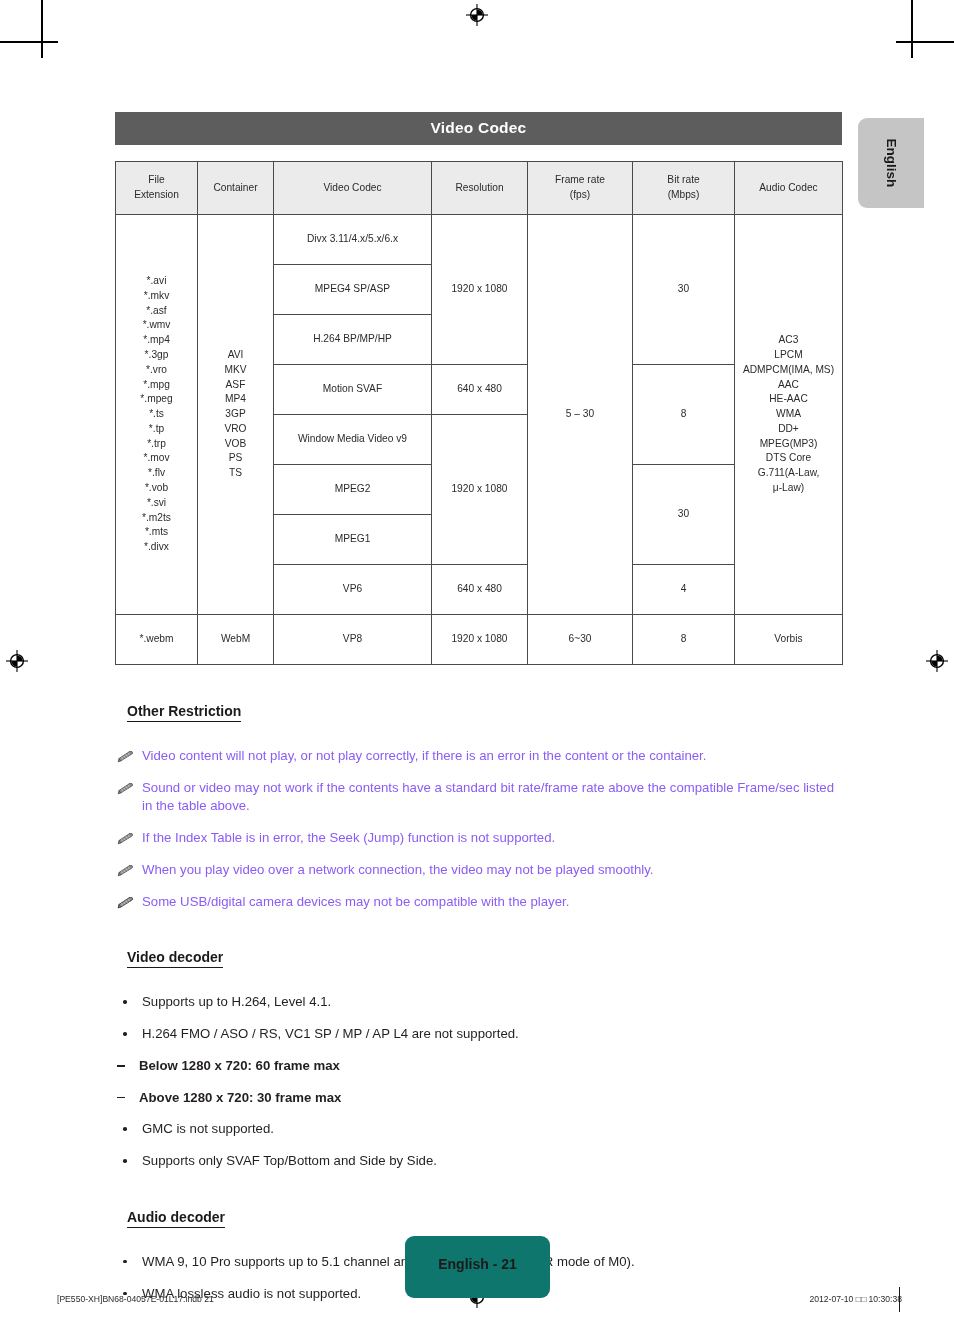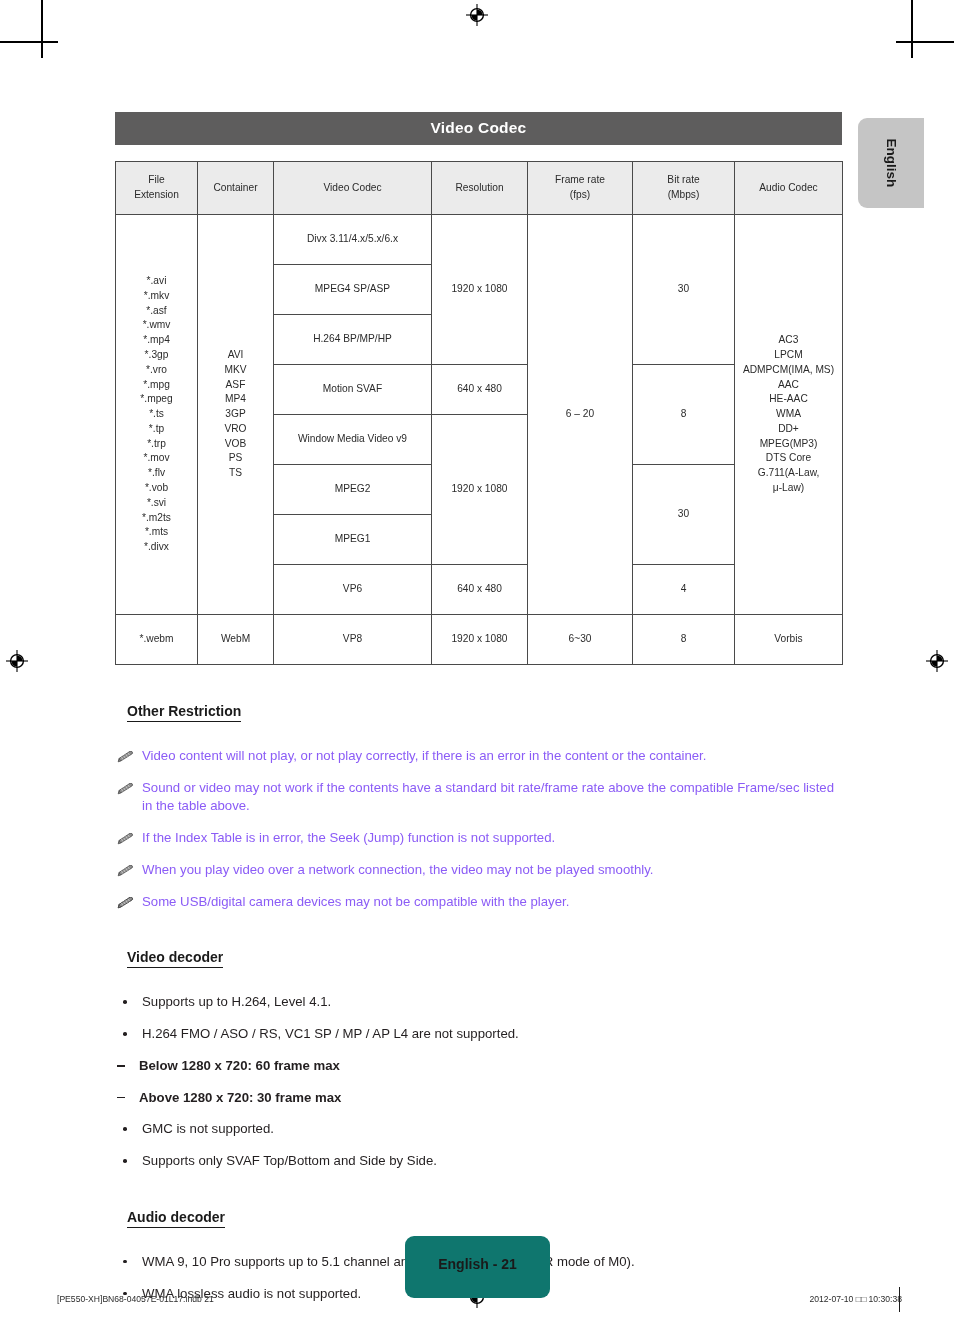--- a/index.html
+++ b/index.html
@@ -331,21 +331,21 @@
 MKV
 ASF
 MP4
 3GP
 VRO
 VOB
 PS
 TS</td>
         <td class="tall">Divx 3.11/4.x/5.x/6.x</td>
         <td rowspan="3">1920 x 1080</td>
-        <td rowspan="8">6 – 20</td>
+        <td rowspan="8">5 – 30</td>
         <td rowspan="3">30</td>
         <td rowspan="8" style="white-space:pre-line">AC3
 LPCM
 ADMPCM(IMA, MS)
 AAC
 HE-AAC
 WMA
 DD+
 MPEG(MP3)
 DTS Core

